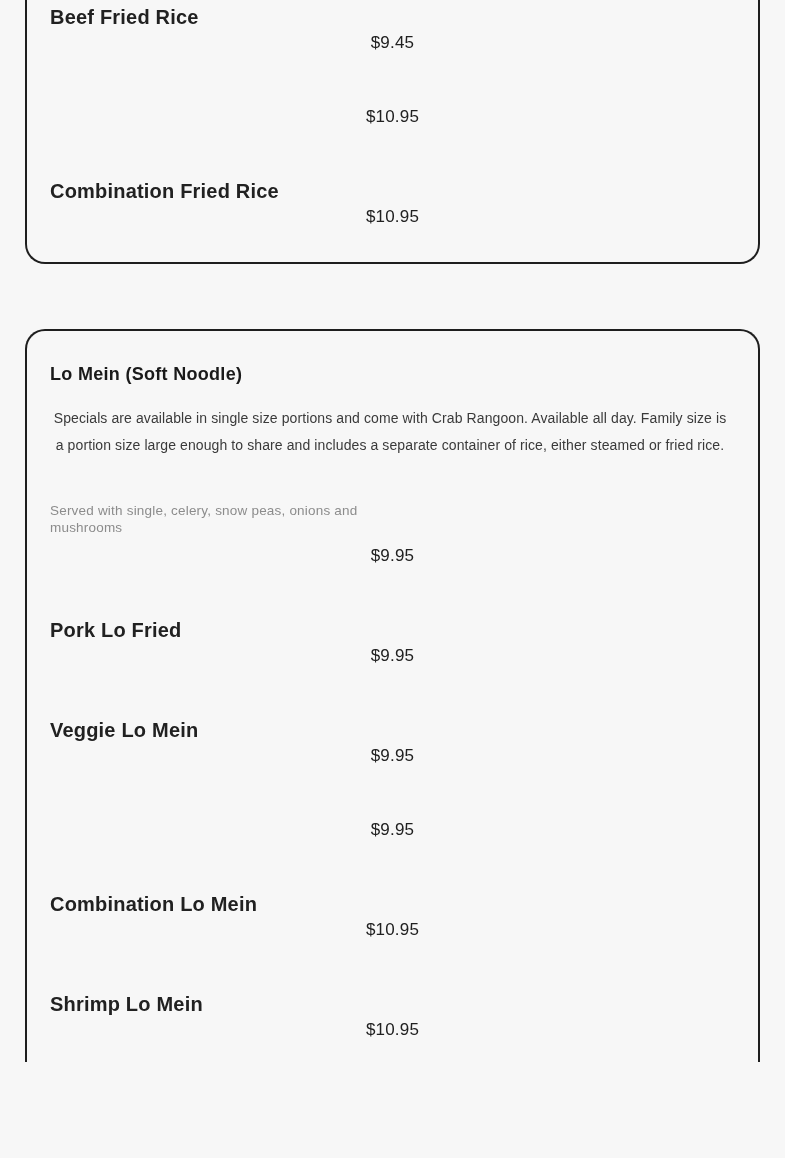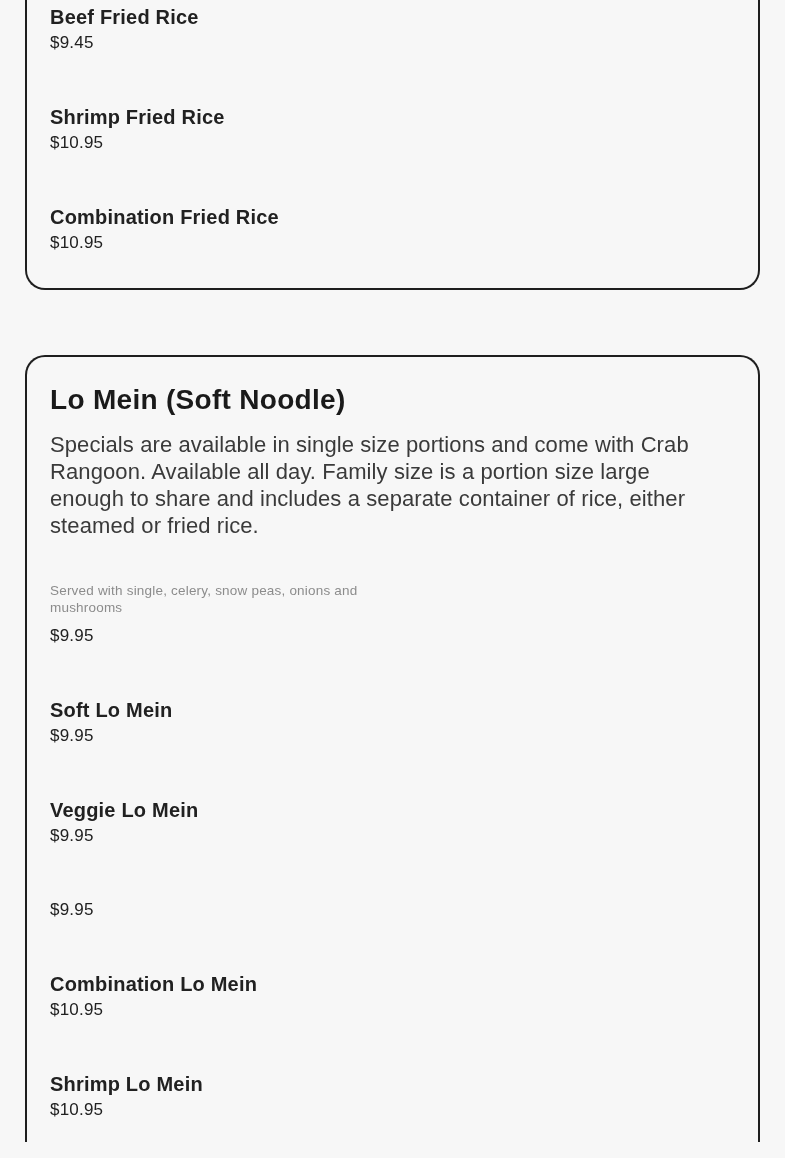--- a/index.html
+++ b/index.html
@@ -37,34 +37,35 @@
   .frame .edge.bottom{bottom:0;left:20px;right:20px;height:2px;}
   .frame .edge.left{left:0;top:20px;bottom:20px;width:2px;}
   .frame .edge.right{right:0;top:20px;bottom:20px;width:2px;}
   .frame .corner{position:absolute;width:20px;height:20px;display:block;}
   .frame .corner.tl{top:0;left:0;border-top:2px solid var(--frame-border-color);border-left:2px solid var(--frame-border-color);border-top-left-radius:100%;}
   .frame .corner.tr{top:0;right:0;border-top:2px solid var(--frame-border-color);border-right:2px solid var(--frame-border-color);border-top-right-radius:100%;}
   .frame .corner.bl{bottom:0;left:0;border-bottom:2px solid var(--frame-border-color);border-left:2px solid var(--frame-border-color);border-bottom-left-radius:100%;}
   .frame .corner.br{bottom:0;right:0;border-bottom:2px solid var(--frame-border-color);border-right:2px solid var(--frame-border-color);border-bottom-right-radius:100%;}
 
   .section-title{
-    font-size:28px;
+    font-size:18px;
     line-height:30px;
     font-weight:700;
     letter-spacing:.3px;
     color:var(--section-title-color);
     margin-bottom:16px;
   }
   .section-desc{
-    font-size:22px;
+    font-size:14px;
     line-height:27px;
     letter-spacing:.1px;
     color:var(--section-description-color);
     max-width:680px;
     margin-bottom:43px;
+    text-align:center;
   }
   .menu-item{margin-bottom:50px;}
   .menu-item:last-child{margin-bottom:0;}
   .item-name{
     font-size:20px;
     line-height:24px;
     font-weight:700;
     letter-spacing:.2px;
     color:var(--item-name-color);
   }
@@ -76,20 +77,21 @@
     max-width:310px;
     margin-top:6px;
   }
   .item-price{
     font-size:17px;
     line-height:24px;
     font-weight:500;
     letter-spacing:.2px;
     color:var(--price-color);
     margin-top:2px;
+    text-align:center;
   }
   .item-desc + .item-price{margin-top:8px;}
 </style>
 </head>
 <body>
 
 <section class="menu-section section-fried-rice">
   <span class="frame">
 
     <i class="edge bottom"></i>
@@ -98,21 +100,20 @@
 
     <i class="corner bl"></i>
     <i class="corner br"></i>
   </span>
 
   <div class="menu-item">
     <div class="item-name">Beef Fried Rice</div>
     <div class="item-price">$9.45</div>
   </div>
   <div class="menu-item">
-    <div class="item-name">Shrimp Fried Rice</div>
     <div class="item-price">$10.95</div>
   </div>
   <div class="menu-item">
     <div class="item-name">Combination Fried Rice</div>
     <div class="item-price">$10.95</div>
   </div>
 </section>
 
 <section class="menu-section section-lo-mein">
   <span class="frame">
@@ -126,21 +127,21 @@
   </span>
 
   <h2 class="section-title">Lo Mein (Soft Noodle)</h2>
   <p class="section-desc">Specials are available in single size portions and come with Crab Rangoon. Available all day. Family size is a portion size large enough to share and includes a separate container of rice, either steamed or fried rice.</p>
 
   <div class="menu-item">
     <div class="item-desc">Served with single, celery, snow peas, onions and mushrooms</div>
     <div class="item-price">$9.95</div>
   </div>
   <div class="menu-item">
-    <div class="item-name">Soft Lo Mein</div>
+    <div class="item-name">Pork Lo Fried</div>
     <div class="item-price">$9.95</div>
   </div>
   <div class="menu-item">
     <div class="item-name">Veggie Lo Mein</div>
     <div class="item-price">$9.95</div>
   </div>
   <div class="menu-item">
     <div class="item-price">$9.95</div>
   </div>
   <div class="menu-item">

